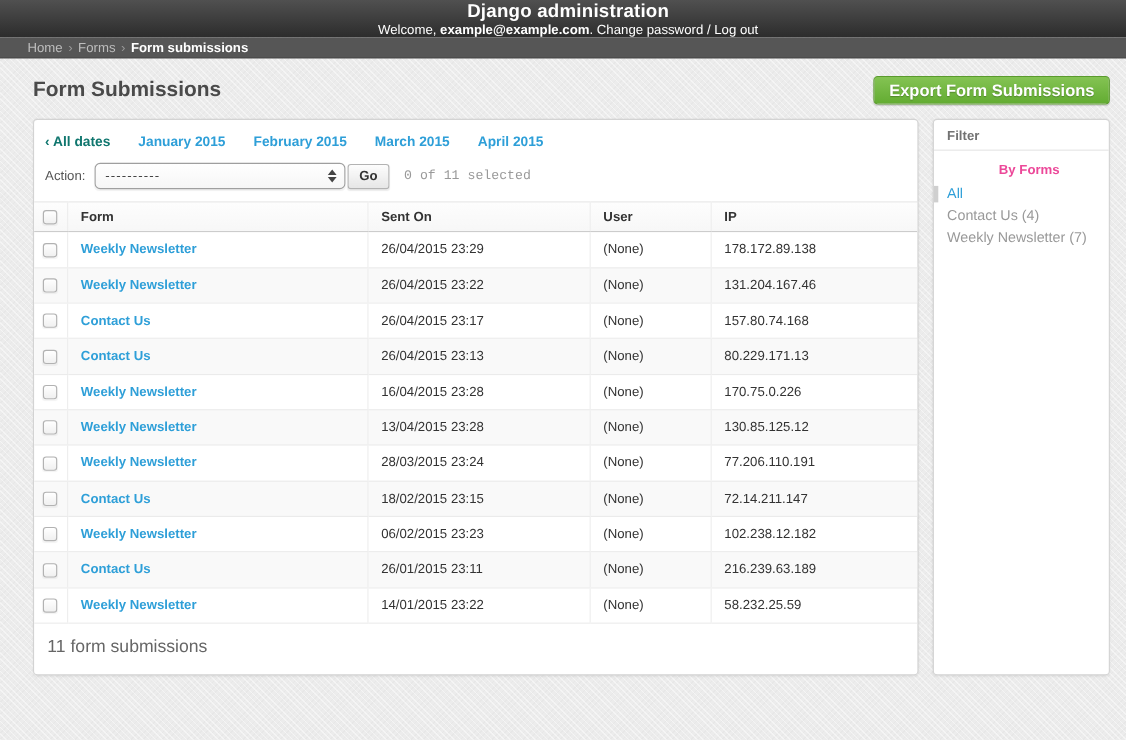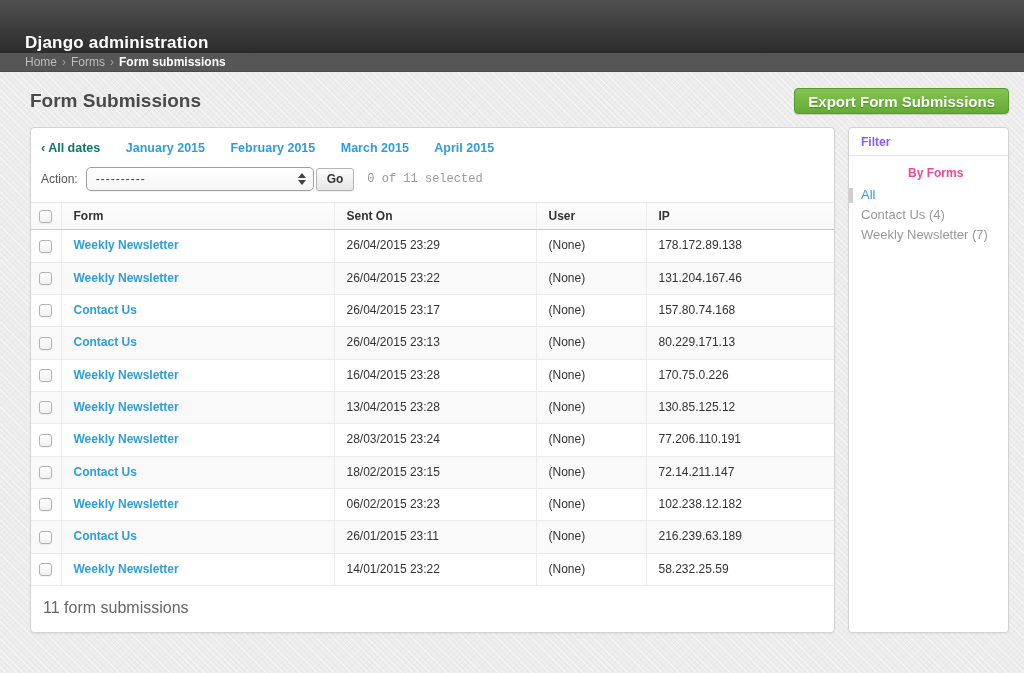--- a/index.html
+++ b/index.html
@@ -9,23 +9,24 @@
     background-color:#ececec;
     background-image:
       repeating-linear-gradient(45deg, rgba(255,255,255,.45) 0 1px, transparent 1px 4px),
       repeating-linear-gradient(-45deg, rgba(0,0,0,.02) 0 1px, transparent 1px 4px);
     color:#333;
   }
   a { text-decoration:none; cursor:pointer; }
 
   
   #header {
-    height:53px; background:linear-gradient(#505050,#2c2c2c);
-    display:flex; justify-content:space-between; align-items:flex-end;
+    height:34px; background:linear-gradient(#505050,#2c2c2c);
+    display:flex; justify-content:space-between; align-items:center;
     padding:0 16px 0 25px;
+    flex-direction:column;
   }
   #branding { color:#fff; font-size:17px; font-weight:bold; letter-spacing:.2px; }
   #user-tools { color:#fff; font-size:12px; }
   #user-tools b { font-weight:bold; }
   #user-tools a { color:#fff; }
 
   
   #breadcrumbs {
     height:19px; background:#565656; border-bottom:1px solid #4a4a4a;
     display:flex; align-items:center; padding:0 25px; font-size:12px; color:#bdbdbd;
@@ -97,38 +98,41 @@
     box-shadow:inset 0 1px 0 #fff, 0 1px 1px rgba(0,0,0,.05);
   }
   .summary { padding:13px 12px 15px 12px; font-size:16px; color:#666; }
 
   
   .sidebar {
     width:161px; background:#fff; border:1px solid #d3d3d3; border-radius:4px;
     box-shadow:0 1px 2px rgba(0,0,0,.06); font-size:13px;
   }
   .filter-title {
-    padding:7px 12px 6px; font-size:12px; font-weight:bold; color:#8b5cf6;
+    padding:7px 12px 6px; font-size:12px; font-weight:bold; color:#737373;
     border-bottom:1px solid #e4e4e4;
   }
   .filter-body { padding:10px 12px; }
   .filter-body h3 { font-size:12px; font-weight:bold; color:#ec4899; margin-bottom:5px;padding-left:47px; }
   .filter-body ul { list-style:none; }
   .filter-body li { position:relative; padding:2px 0 3px; color:#999; cursor:pointer; }
   .filter-body li a { color:#999; }
   .filter-body li.selected a { color:#2e9fd8; }
   .filter-body li.selected::before {
     content:""; position:absolute; left:-12px; top:3px; width:4px; height:15px; background:#cfcfcf;
   }
 </style>
 </head>
 <body>
 
 <div id="header">
   <div id="branding">Django administration</div>
+  <div id="user-tools">
+    <span>Welcome, </span><b>example@example.com</b><span>. </span><a>Change password</a><span> / </span><a>Log out</a>
+  </div>
 </div>
 
 <div id="breadcrumbs">
   <a>Home</a>
   <span class="sep">›</span>
   <a>Forms</a>
   <span class="sep">›</span>
   <span class="current">Form submissions</span>
 </div>
 

